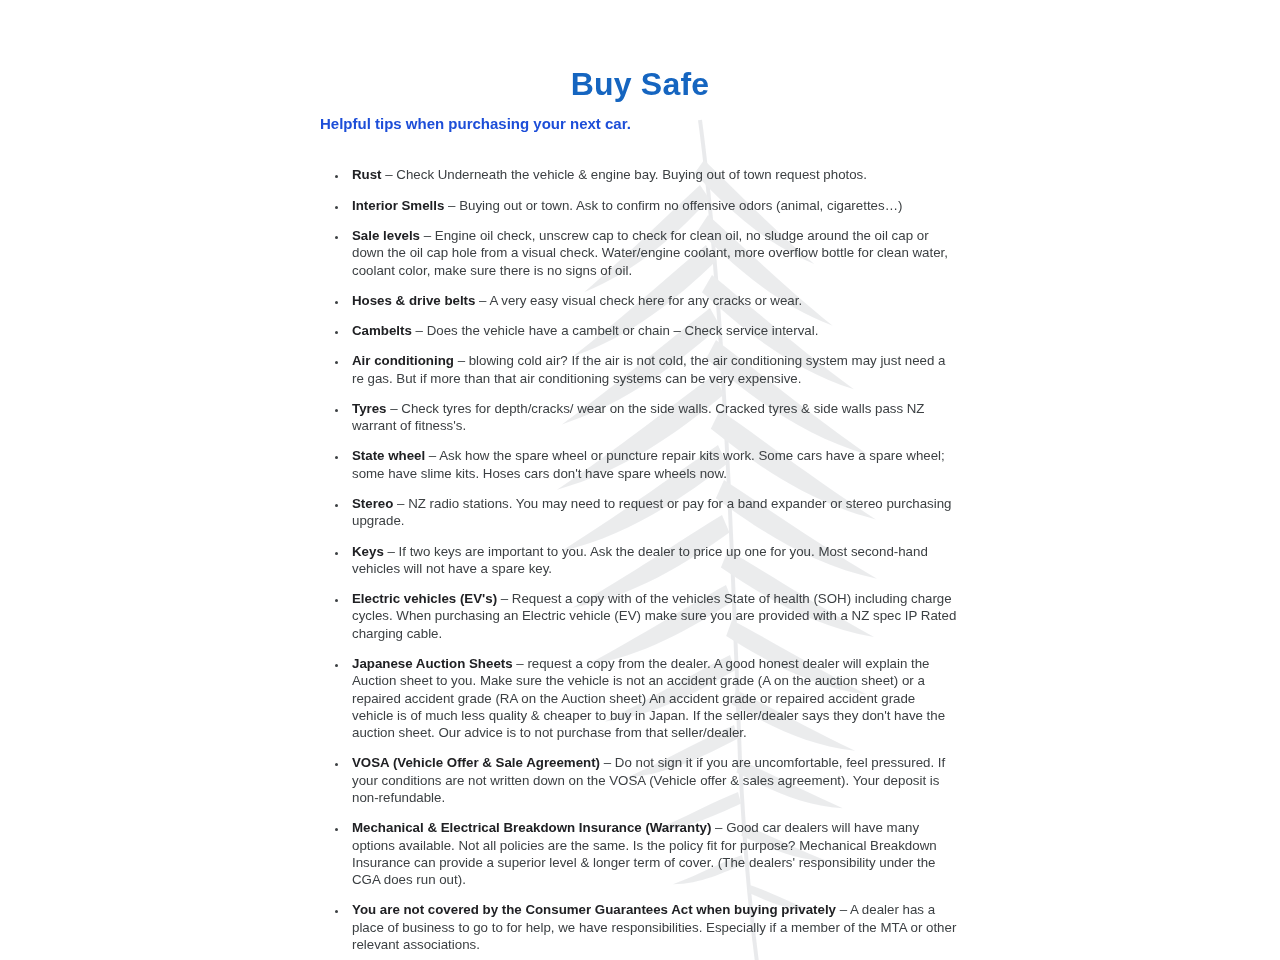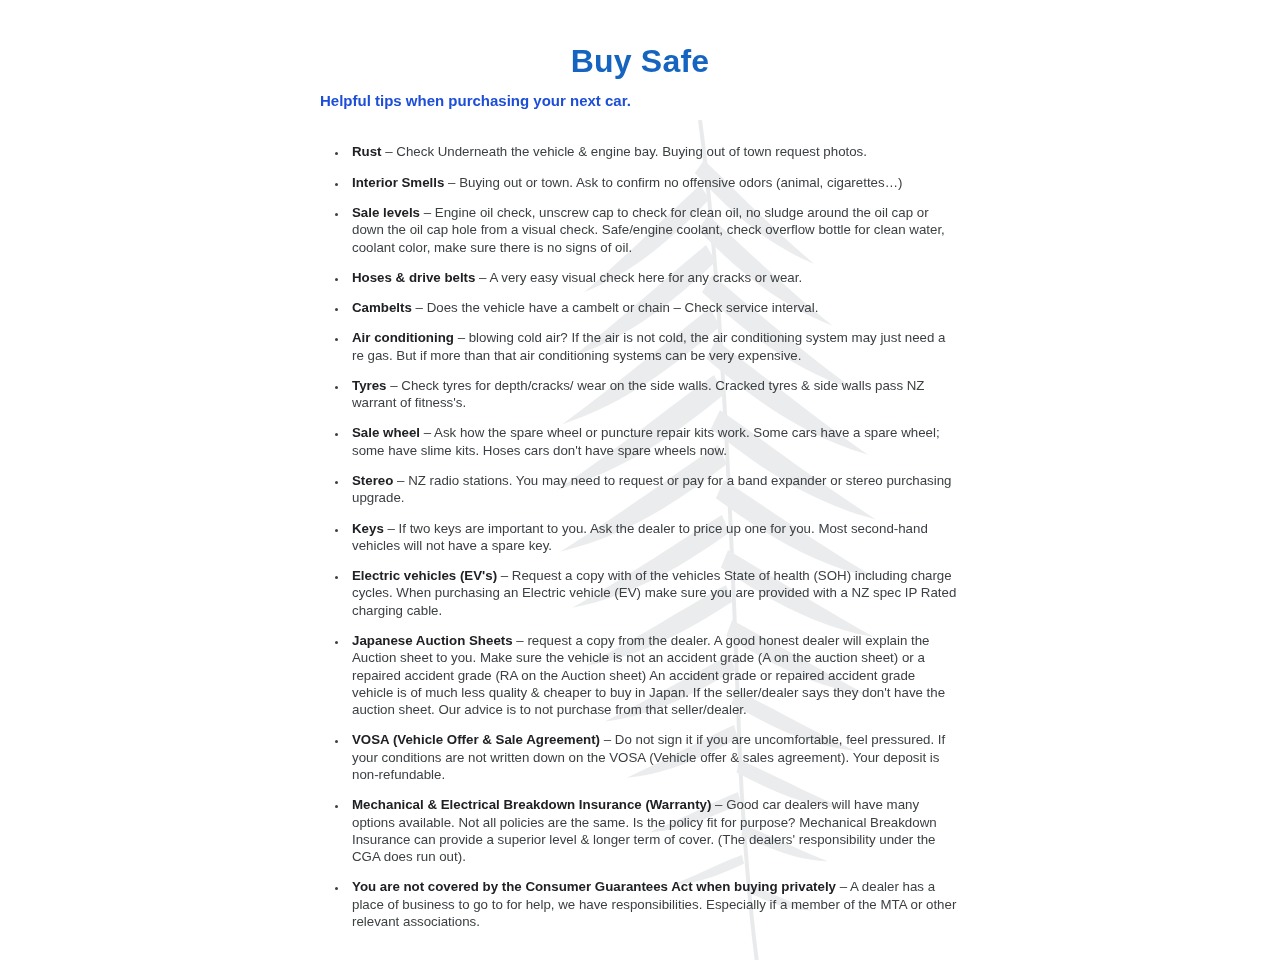--- a/index.html
+++ b/index.html
@@ -29,21 +29,21 @@
     opacity: 0.50;
     pointer-events: none;
     z-index: 0;
   }
 
   #content {
     position: relative;
     z-index: 2;
     width: 640px;
     margin: 0 auto;
-    padding-top: 42px;
+    padding-top: 65px;
   }
 
   .title {
     text-align: center;
     color: #1565c0;
     font-size: 32px;
     font-weight: bold;
     letter-spacing: 0.2px;
     text-shadow: 0 0 10px rgba(255,255,255,0.95), 0 0 18px rgba(255,255,255,0.9);
     margin: 0 0 0 0;
@@ -186,36 +186,36 @@
     <h2 class="subtitle">Helpful tips when purchasing your next car.</h2>
 
     <ul class="tips">
       <li>
         <span class="tip-term">Rust</span><span class="tip-text"> – Check Underneath the vehicle &amp; engine bay. Buying out of town request photos.</span>
       </li>
       <li>
         <span class="tip-term">Interior Smells</span><span class="tip-text"> – Buying out or town. Ask to confirm no offensive odors (animal, cigarettes…)</span>
       </li>
       <li>
-        <span class="tip-term">Sale levels</span><span class="tip-text"> – Engine oil check, unscrew cap to check for clean oil, no sludge around the oil cap or down the oil cap hole from a visual check. Safe/engine coolant, check overflow bottle for clean water, coolant color, make sure there is no signs of oil.</span>
+        <span class="tip-term">Sale levels</span><span class="tip-text"> – Engine oil check, unscrew cap to check for clean oil, no sludge around the oil cap or down the oil cap hole from a visual check. Water/engine coolant, more overflow bottle for clean water, coolant color, make sure there is no signs of oil.</span>
       </li>
       <li>
         <span class="tip-term">Hoses &amp; drive belts</span><span class="tip-text"> – A very easy visual check here for any cracks or wear.</span>
       </li>
       <li>
         <span class="tip-term">Cambelts</span><span class="tip-text"> – Does the vehicle have a cambelt or chain – Check service interval.</span>
       </li>
       <li>
         <span class="tip-term">Air conditioning</span><span class="tip-text"> – blowing cold air? If the air is not cold, the air conditioning system may just need a re gas. But if more than that air conditioning systems can be very expensive.</span>
       </li>
       <li>
         <span class="tip-term">Tyres</span><span class="tip-text"> – Check tyres for depth/cracks/ wear on the side walls. Cracked tyres &amp; side walls pass NZ warrant of fitness's.</span>
       </li>
       <li>
-        <span class="tip-term">Sale wheel</span><span class="tip-text"> – Ask how the spare wheel or puncture repair kits work. Some cars have a spare wheel; some have slime kits. Hoses cars don't have spare wheels now.</span>
+        <span class="tip-term">State wheel</span><span class="tip-text"> – Ask how the spare wheel or puncture repair kits work. Some cars have a spare wheel; some have slime kits. Hoses cars don't have spare wheels now.</span>
       </li>
       <li>
         <span class="tip-term">Stereo</span><span class="tip-text"> – NZ radio stations. You may need to request or pay for a band expander or stereo purchasing upgrade.</span>
       </li>
       <li>
         <span class="tip-term">Keys</span><span class="tip-text"> – If two keys are important to you. Ask the dealer to price up one for you. Most second-hand vehicles will not have a spare key.</span>
       </li>
       <li>
         <span class="tip-term">Electric vehicles (EV's)</span><span class="tip-text"> – Request a copy with of the vehicles State of health (SOH) including charge cycles. When purchasing an Electric vehicle (EV) make sure you are provided with a NZ spec IP Rated charging cable.</span>
       </li>

